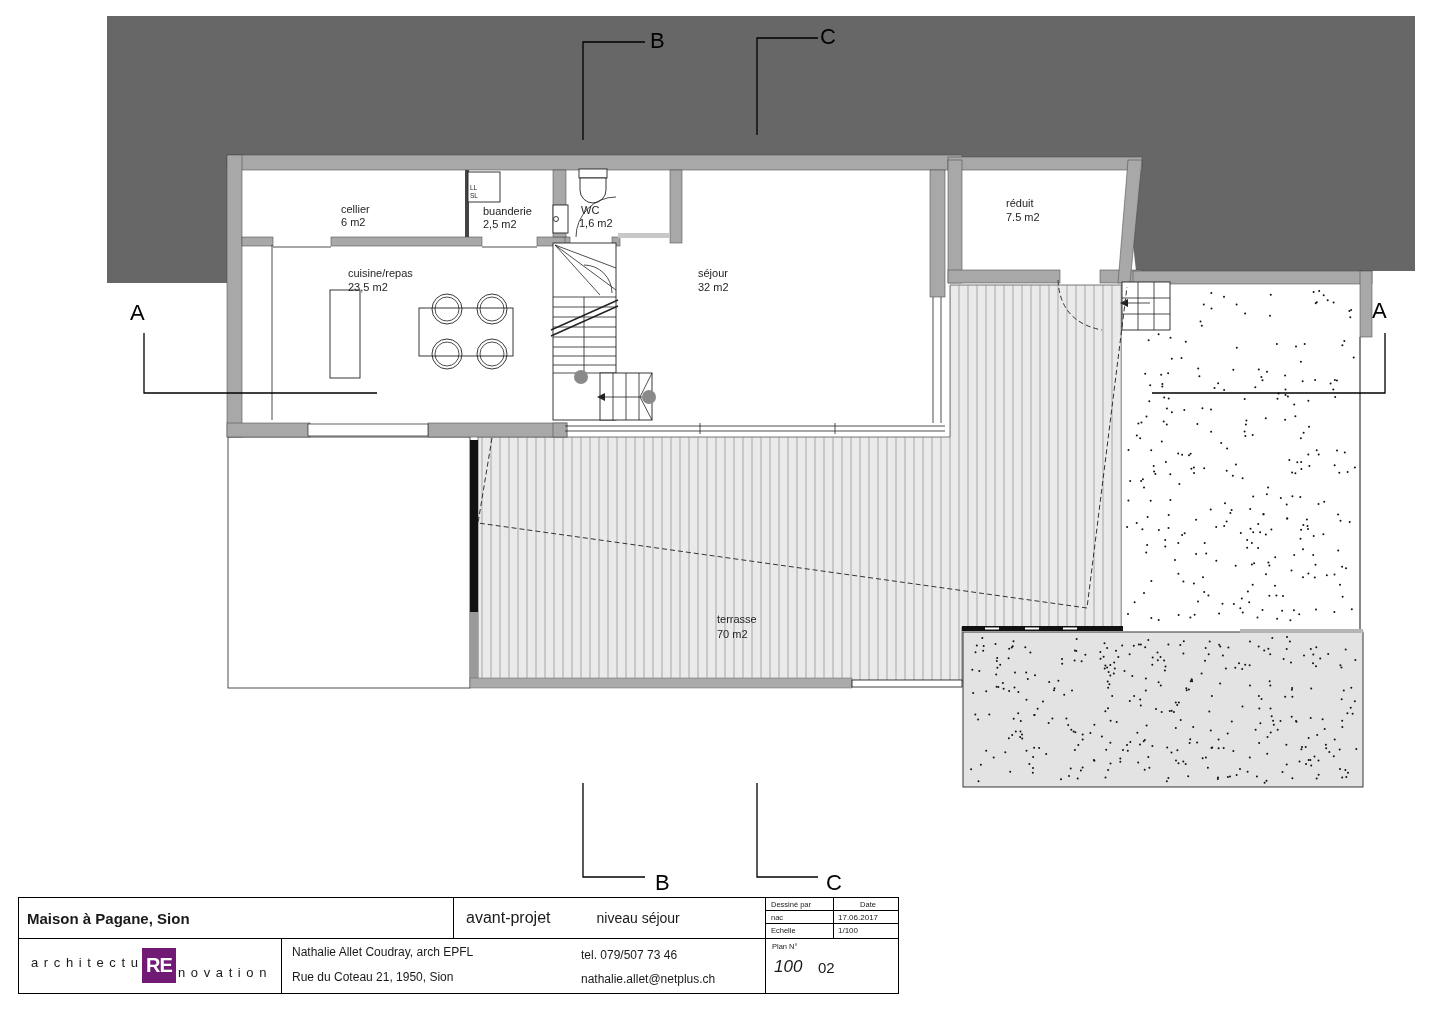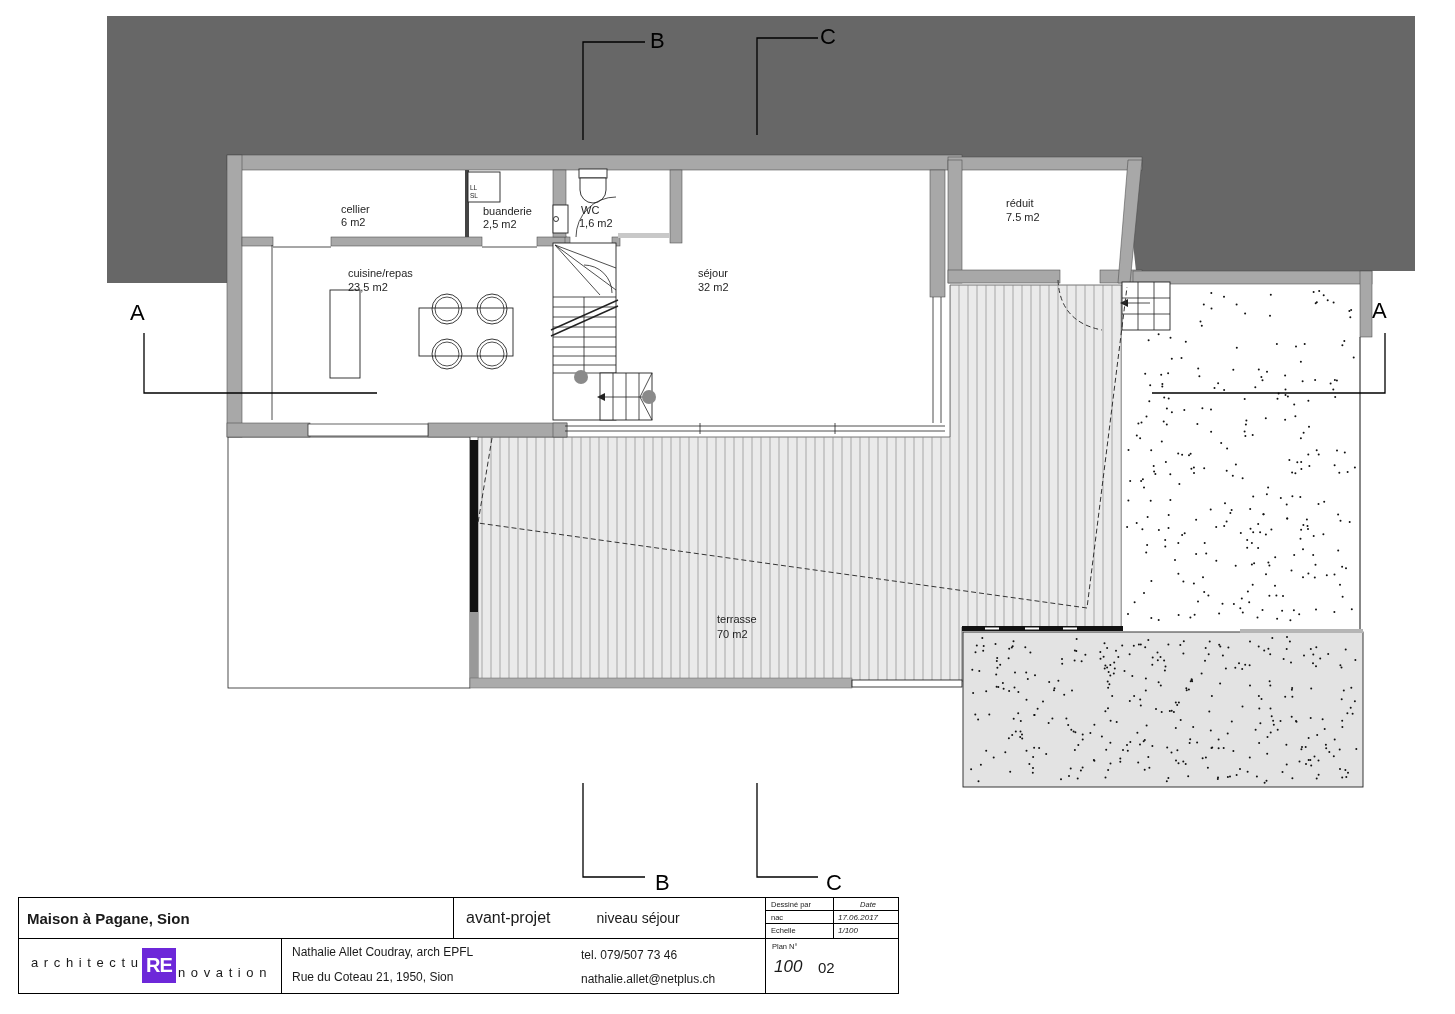--- a/index.html
+++ b/index.html
@@ -24,25 +24,25 @@
   .cell{position:absolute;}
   .b-r{border-right:1px solid #000;} .b-b{border-bottom:1px solid #000;}
   .project{left:0;top:0;width:435px;height:41px;display:flex;align-items:center;
       padding-left:8px;font-weight:bold;font-size:15px;}
   .phase-cell{left:435px;top:0;width:312px;height:41px;display:flex;align-items:center;}
   .phase{font-size:16px;margin-left:12px;}
   .level{font-size:14px;margin-left:46px;}
   .meta{left:747px;top:0;width:132px;height:41px;font-size:7.5px;}
   .meta .mrow{position:relative;width:100%;display:flex;}
   .meta .mc1{width:68px;padding:2px 0 8px 5px;border-right:1px solid #000;}
-  .meta .mc2{flex:1;padding:2px 0 1px 4px;font-style:italic;}
+  .meta .mc2{flex:1;padding:2px 0 1px 4px;}
   .meta .date-val,.meta .scale-val{font-size:8px;}
   .logo-cell{left:0;top:41px;width:263px;height:54px;position:absolute;}
   .logo-prefix{position:absolute;left:12px;top:16px;font-size:13px;letter-spacing:1px;}
-  .logo-box{position:absolute;left:123px;top:9px;width:34px;height:35px;background:#6d28d9;
+  .logo-box{position:absolute;left:123px;top:9px;width:34px;height:35px;background:#701a75;
       color:#fff;font-weight:bold;font-size:20px;text-align:center;line-height:35px;letter-spacing:-1px;}
   .logo-suffix{position:absolute;left:159px;top:26px;font-size:13px;letter-spacing:1px;}
   .addr-cell{left:263px;top:41px;width:484px;height:54px;font-size:12px;position:absolute;}
   .addr-name{position:absolute;left:10px;top:6px;}
   .addr-street{position:absolute;left:10px;top:31px;}
   .addr-tel{position:absolute;left:299px;top:9px;}
   .addr-mail{position:absolute;left:299px;top:33px;}
   .plan-cell{left:747px;top:41px;width:132px;height:54px;position:absolute;}
   .plan-label{position:absolute;left:6px;top:3px;font-size:7.5px;}
   .plan-no{position:absolute;left:8px;top:18px;font-size:17px;font-style:italic;}

